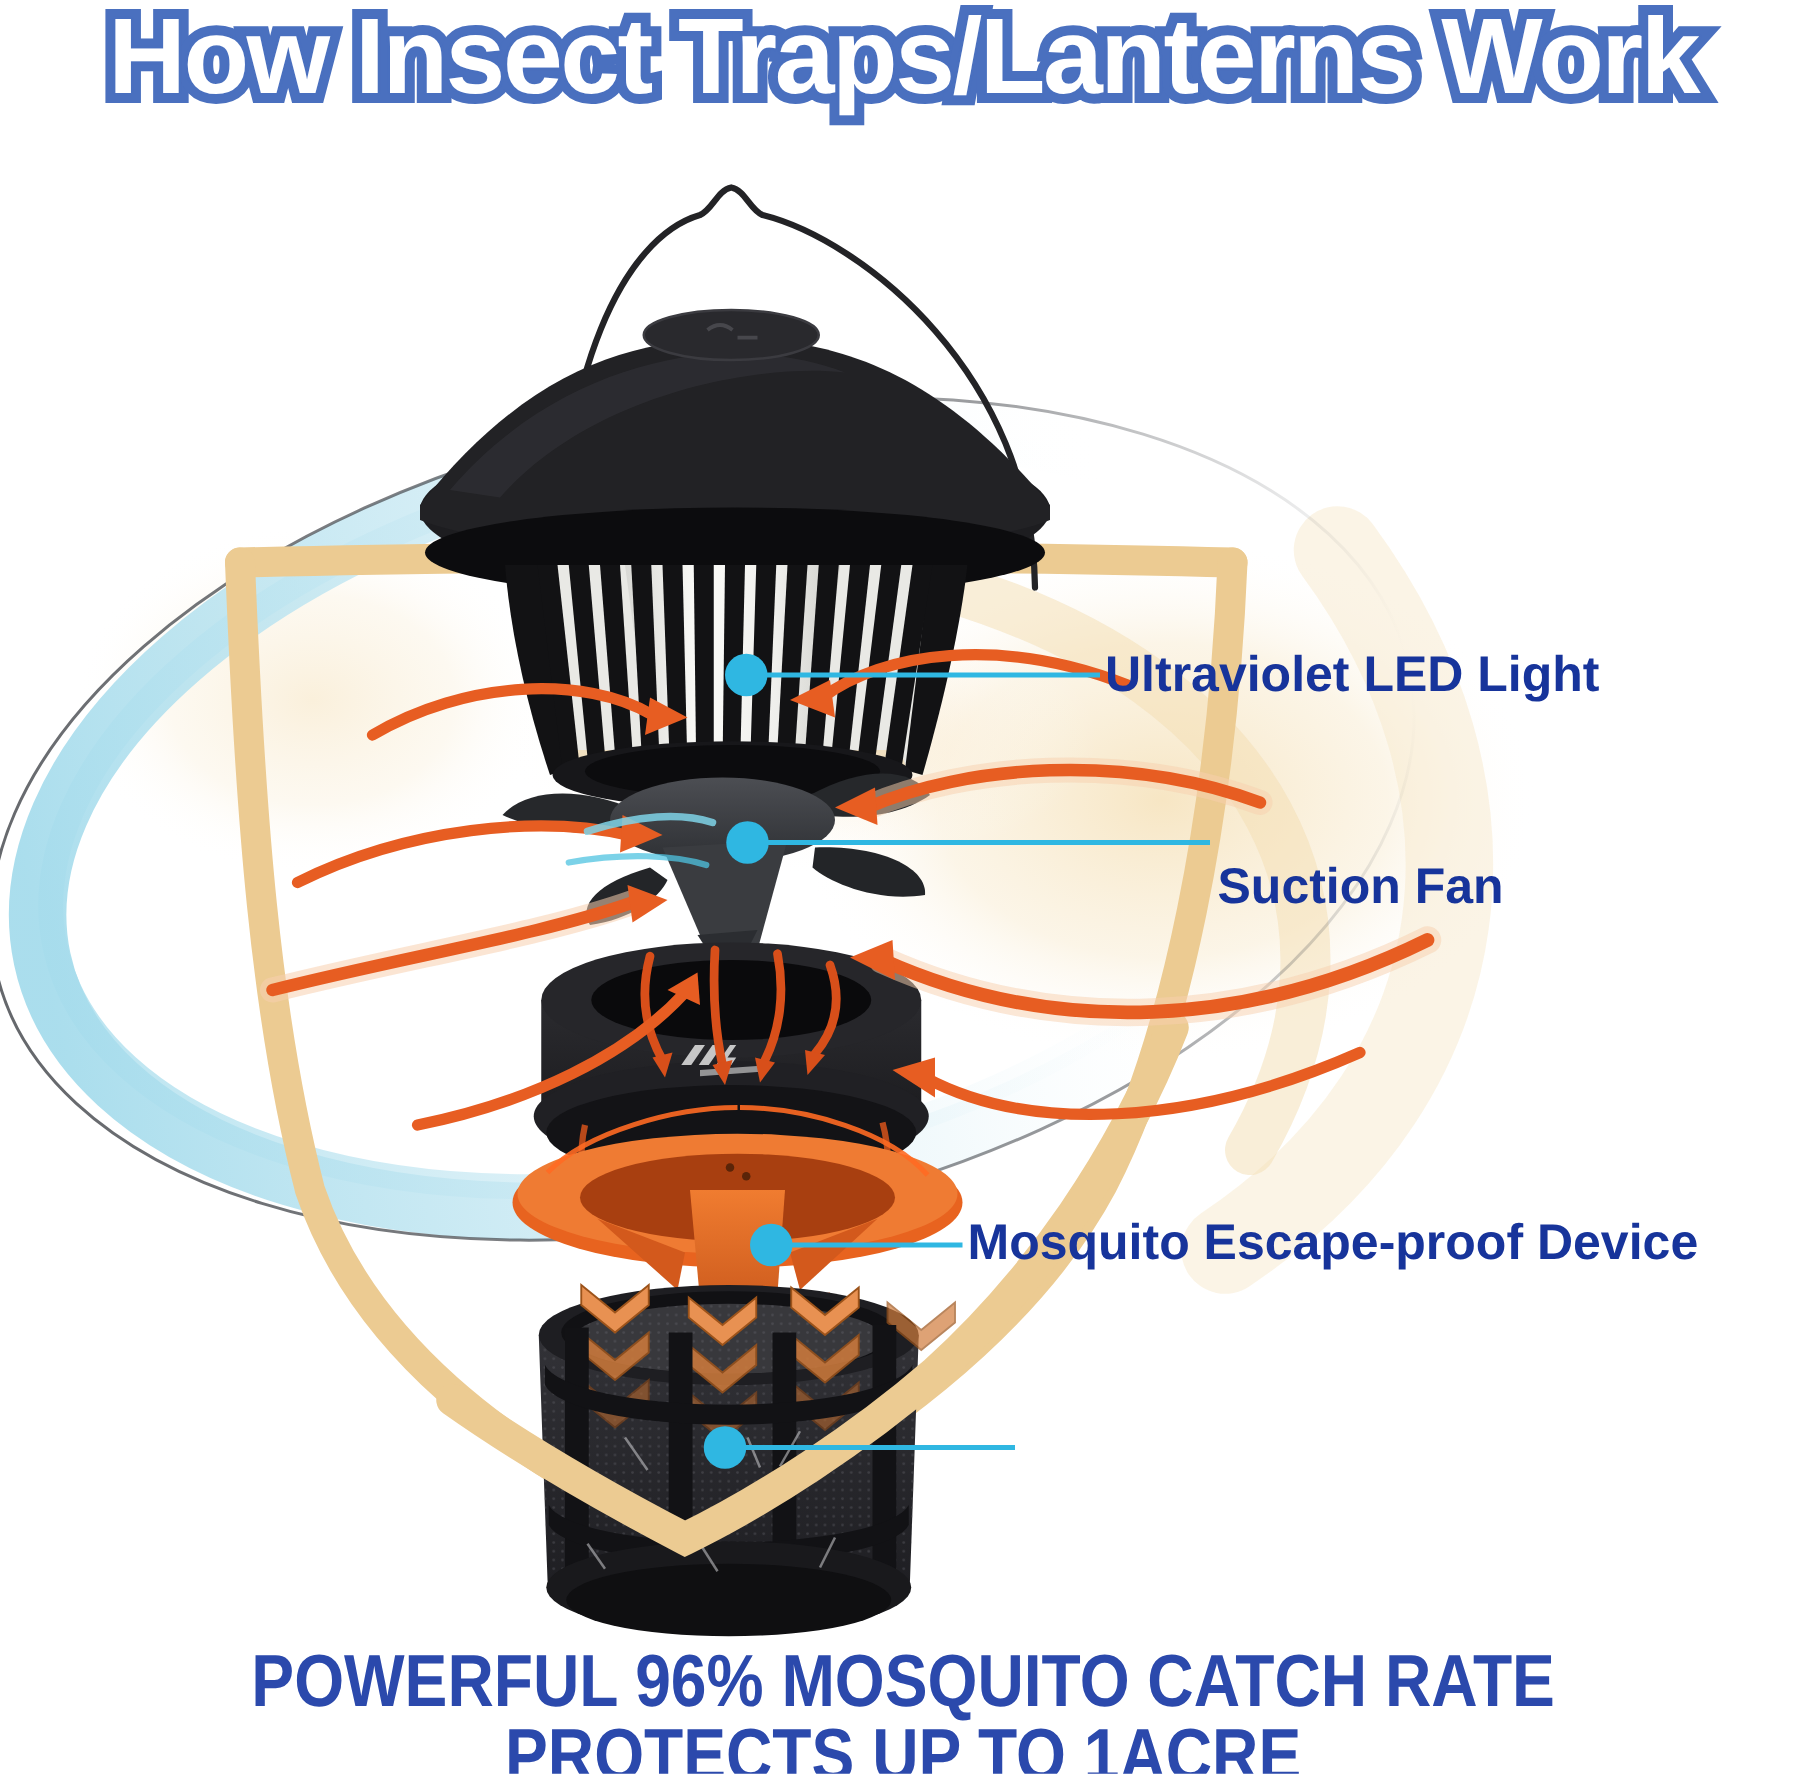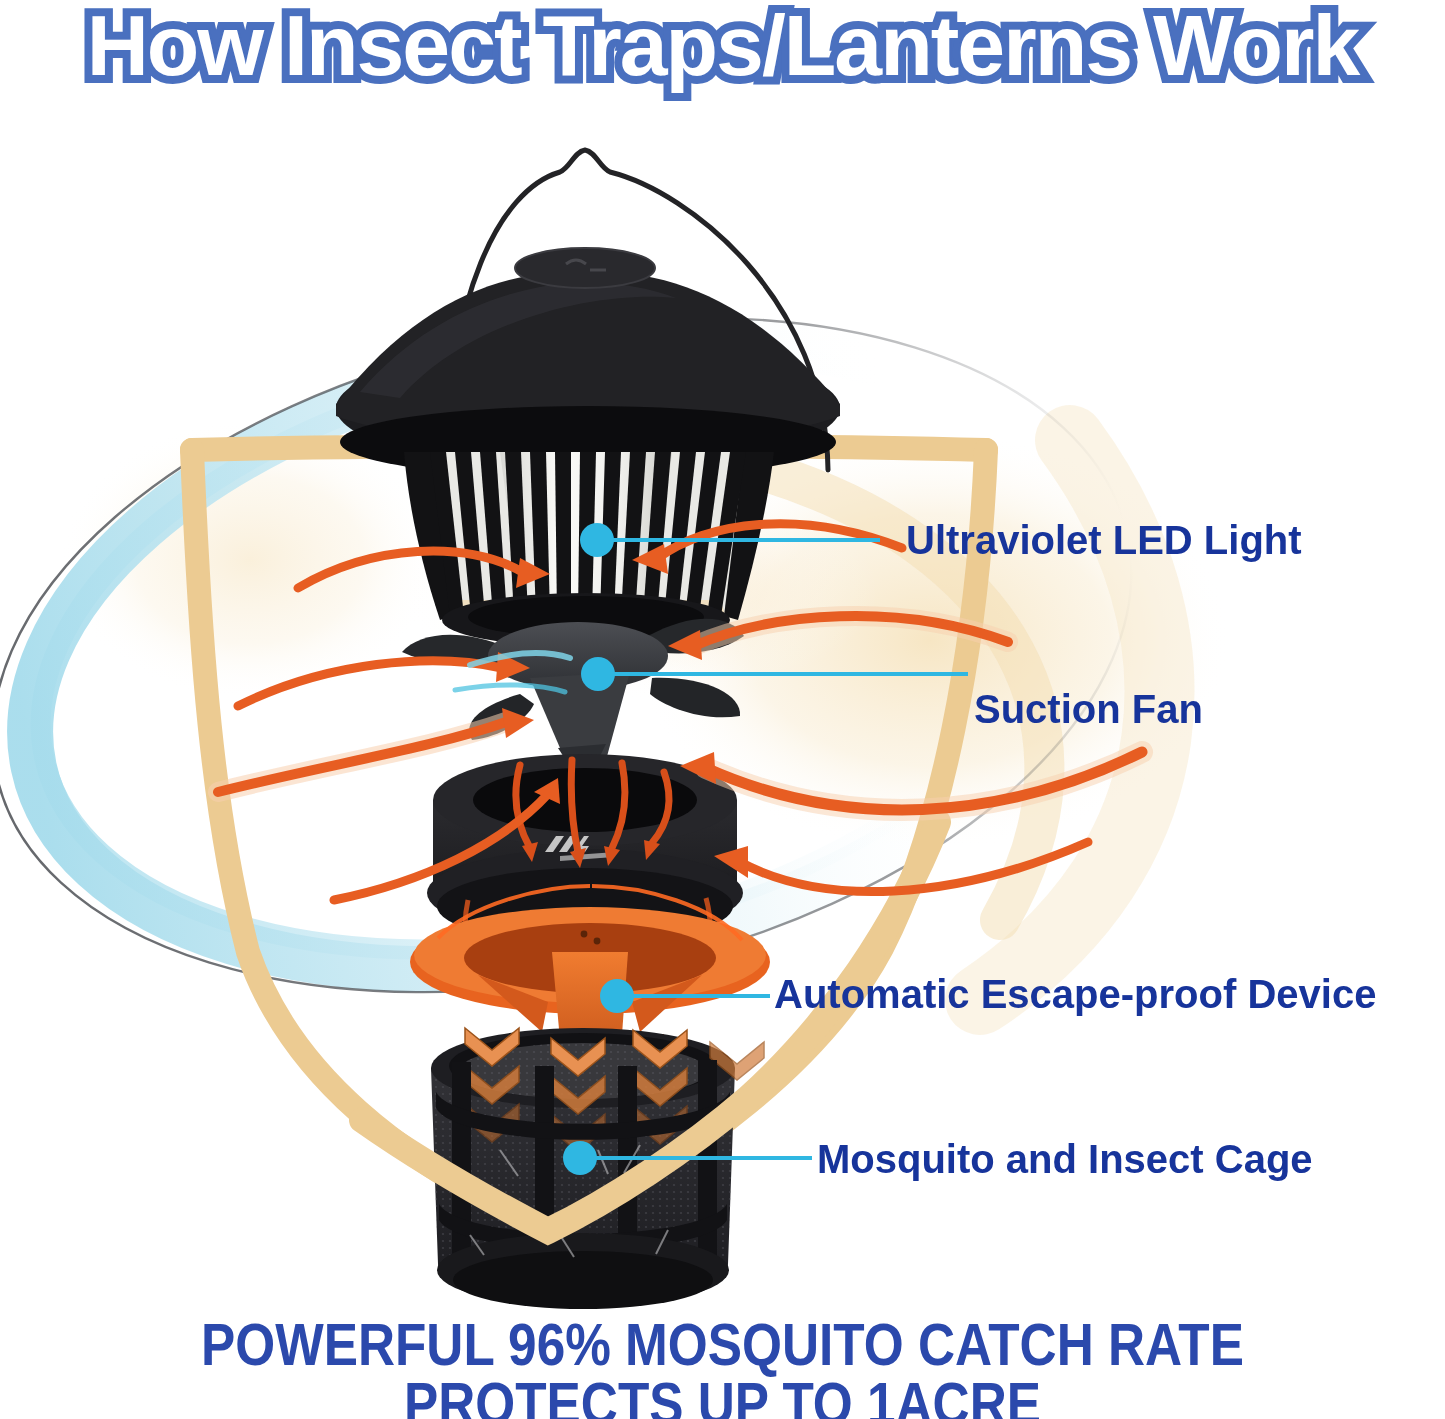--- a/index.html
+++ b/index.html
@@ -10,21 +10,21 @@
   .page-title{
     position:absolute;left:0;top:-4px;width:1445px;text-align:center;
     font-size:86px;font-weight:bold;letter-spacing:-2px;white-space:nowrap;
     color:#ffffff;-webkit-text-stroke:16px #4a70bf;paint-order:stroke fill;
     text-shadow:0 0 2px #4a70bf;
   }
   .callout-label{
     position:absolute;font-size:40px;font-weight:bold;color:#17349b;
     white-space:nowrap;line-height:46px;
   }
-  .lbl-uv{left:884px;top:517px;margin-left:22px;}
+  .lbl-uv{left:884px;top:517px;}
   .lbl-fan{left:974px;top:650px;margin-top:36px;}
   .lbl-escape{left:774px;top:971px;}
   .lbl-cage{left:817px;top:1136px;}
   .footer{
     position:absolute;left:0;top:1294px;width:1445px;text-align:center;
     color:#2b49ac;font-weight:bold;margin-top:22px;
   }
   .footer .line{font-size:59px;line-height:59px;display:block;
     transform:scaleX(0.87);transform-origin:50% 50%;white-space:nowrap;}
 </style>
@@ -283,21 +283,20 @@
     <circle cx="617" cy="996" r="17" fill="#2fb7e2"></circle>
     <line x1="596" y1="1158" x2="812" y2="1158" stroke="#2fb7e2" stroke-width="4"></line>
     <circle cx="580" cy="1158" r="17" fill="#2fb7e2"></circle>
   </g>
 </svg>
 
   <div class="page-title">How Insect Traps/Lanterns Work</div>
 
   <div class="callout-label lbl-uv">Ultraviolet LED Light</div>
   <div class="callout-label lbl-fan">Suction Fan</div>
-  <div class="callout-label lbl-escape">Automatic Escape-proof Device</div>
-  <div class="callout-label lbl-cage">Mosquito and Insect Cage</div>
+  <div class="callout-label lbl-escape">Mosquito Escape-proof Device</div>
 
   <div class="footer">
     <span class="line">POWERFUL 96% MOSQUITO CATCH RATE</span>
     <span class="line">PROTECTS UP TO 1ACRE</span>
   </div>
 
 </div>
 
 </body></html>

